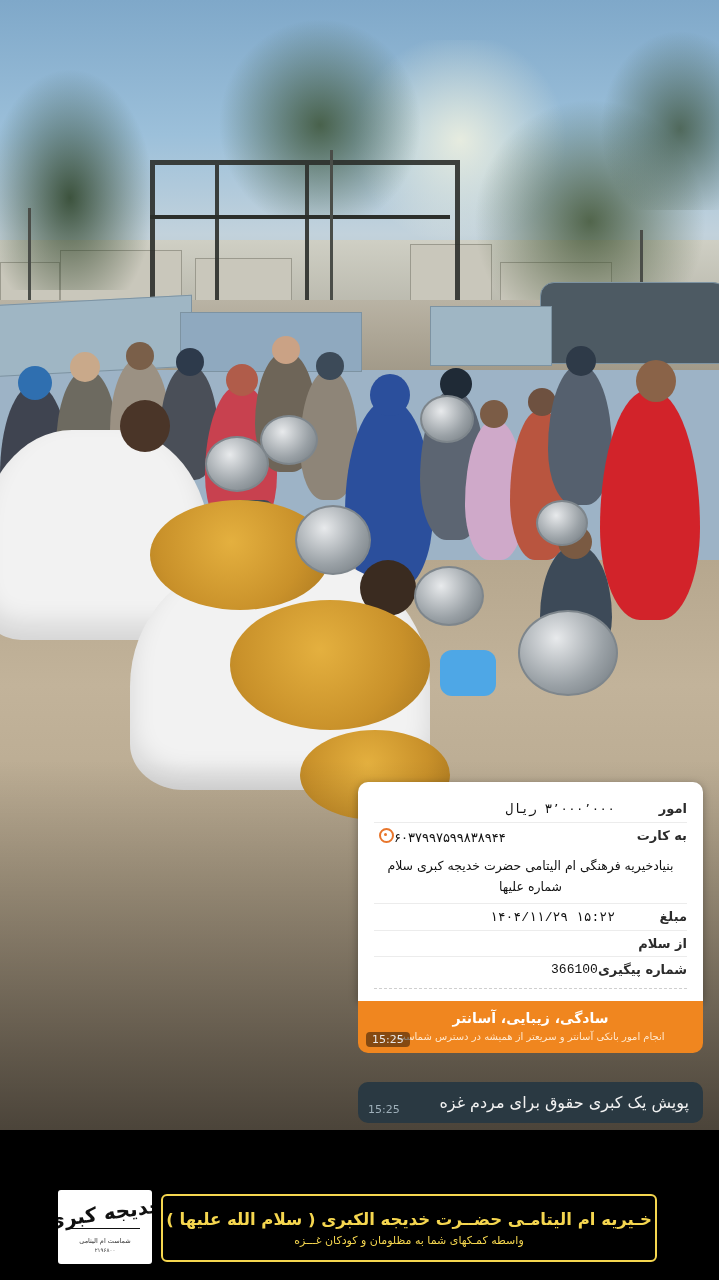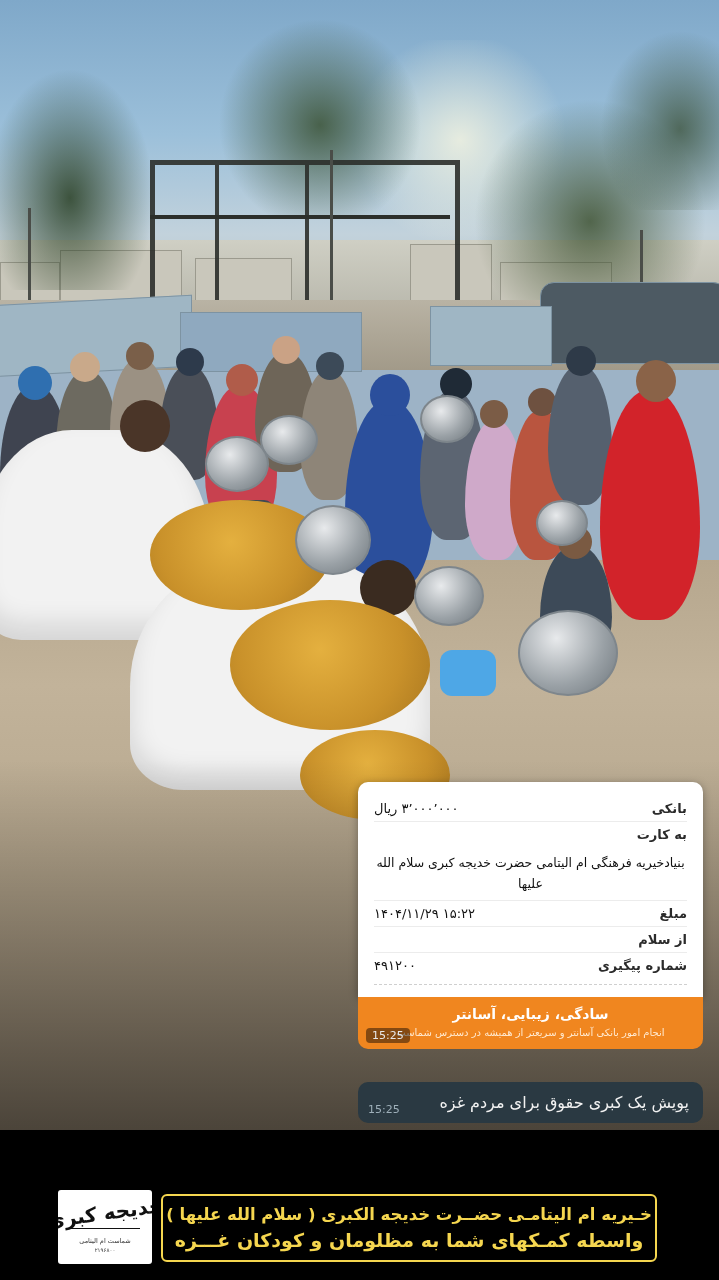--- a/index.html
+++ b/index.html
@@ -65,21 +65,21 @@
           text-shadow:0 2px 5px rgba(0,0,0,.8);}
 
   
   .receipt-wrap{position:absolute;left:358px;top:782px;width:345px;z-index:8;}
   .receipt{background:#ffffff;border-radius:10px 10px 0 0;padding:14px 16px 10px 16px;
            box-shadow:0 2px 8px rgba(0,0,0,.35);}
   .r-row{display:flex;justify-content:space-between;align-items:flex-start;
          padding:5px 0;font-size:13px;color:#1b1b1b;}
   .r-label{color:#2b2b2b;font-weight:bold;min-width:72px;text-align:right;}
   .r-val{flex:1;text-align:left;direction:ltr;unicode-bidi:plaintext;color:#111;}
-  .r-val.rtl{direction:rtl;text-align:left;}
+  .r-val.rtl{direction:rtl;text-align:right;font-family:Liberation Mono, monospace;}
   .r-val .pin{display:inline-block;width:11px;height:11px;border-radius:50%;
               border:2px solid #e8762c;margin-left:5px;vertical-align:-1px;position:relative;}
   .r-val .pin:after{content:"";position:absolute;left:2.5px;top:2.5px;width:3px;height:3px;
               border-radius:50%;background:#e8762c;}
   .r-sep{height:1px;background:#ececec;}
   .r-dashed{height:0;border-top:1px dashed #cfcfcf;margin:6px 0 2px;}
   .r-multiline{text-align:center;line-height:1.7;font-size:12.5px;}
   .receipt-foot{background:#f0861f;border-radius:0 0 10px 10px;padding:9px 10px 11px;text-align:center;}
   .foot-t1{color:#fff;font-size:14px;font-weight:bold;}
   .foot-t2{color:#ffe9cf;font-size:10px;margin-top:5px;}
@@ -91,21 +91,21 @@
   .bubble{background:#2a3942;border-radius:10px;padding:11px 14px 11px 46px;
           color:#f2f2f2;font-size:16px;text-align:right;position:relative;}
   .bubble .b-time{position:absolute;left:10px;bottom:7px;color:#9fb0ba;font-size:11px;}
 
   
   .banner{position:absolute;left:0;bottom:0;width:719px;height:108px;background:#000;z-index:12;}
   .banner-box{position:absolute;right:62px;top:22px;width:492px;height:64px;
               background:#000;border:2px solid #f5d64f;border-radius:6px;
               display:flex;flex-direction:column;align-items:center;justify-content:center;}
   .b-l1{color:#f5d64f;font-size:16.5px;font-weight:bold;letter-spacing:1px;}
-  .b-l2{color:#f5d64f;font-size:19px;font-weight:bold;letter-spacing:1px;margin-top:5px;}
+  .b-l2{color:#f5d64f;font-size:11px;font-weight:normal;letter-spacing:1px;margin-top:5px;}
   .logo{position:absolute;left:58px;top:18px;width:94px;height:74px;background:#fff;border-radius:3px;
         display:flex;flex-direction:column;align-items:center;justify-content:center;overflow:hidden;}
   .logo-mark{font-size:20px;font-weight:bold;color:#111;transform:rotate(-8deg);white-space:nowrap;}
   .logo-sub{font-size:6.5px;color:#333;margin-top:5px;letter-spacing:.5px;}
   .logo-bar{width:70px;height:1px;background:#111;margin:3px 0;}
 </style>
 </head>
 <body>
 
 <div class="stage">
@@ -199,48 +199,49 @@
     <div class="cap-l1">پویش یک درصد</div>
     <div class="cap-l2">حقوق برای مردم غزه</div>
     <div class="cap-sub">واریزی شما در پویش یک درصد حقوق و درآمد</div>
     <div class="cap-sub" style="margin-top:2px;">۲۹ بهمن ۱۴۰۴</div>
   </div>
 
   <div class="receipt-wrap">
     <div class="receipt">
 
       <div class="r-row">
-        <span class="r-label">بانکی</span>
+        <span class="r-label">امور</span>
         <span class="r-val rtl">۳٬۰۰۰٬۰۰۰ ریال</span>
       </div>
       <div class="r-sep"></div>
 
       <div class="r-row">
         <span class="r-label">به کارت</span>
-      </div>
-
-      <div class="r-row">
-        <span class="r-val r-multiline" style="text-align:center;">بنیادخیریه فرهنگی ام الیتامی حضرت خدیجه کبری سلام الله علیها</span>
+        <span class="r-val"><span class="pin"></span><span>۶۰۳۷۹۹۷۵۹۹۸۳۸۹۴۴</span></span>
+      </div>
+
+      <div class="r-row">
+        <span class="r-val r-multiline" style="text-align:center;">بنیادخیریه فرهنگی ام الیتامی حضرت خدیجه کبری سلام شماره علیها</span>
       </div>
       <div class="r-sep"></div>
 
       <div class="r-row">
         <span class="r-label">مبلغ</span>
         <span class="r-val rtl">۱۴۰۴/۱۱/۲۹  ۱۵:۲۲</span>
       </div>
       <div class="r-sep"></div>
 
       <div class="r-row">
         <span class="r-label">از سلام</span>
       </div>
       <div class="r-sep"></div>
 
       <div class="r-row">
         <span class="r-label">شماره پیگیری</span>
-        <span class="r-val rtl">۴۹۱۲۰۰</span>
+        <span class="r-val rtl">366100</span>
       </div>
       <div class="r-dashed"></div>
     </div>
 
     <div class="receipt-foot">
       <div class="foot-t1">سادگی، زیبایی، آسانتر</div>
       <div class="foot-t2">انجام امور بانکی آسانتر و سریعتر از همیشه در دسترس شماست</div>
       <div class="msg-time">15:25</div>
     </div>
   </div>

